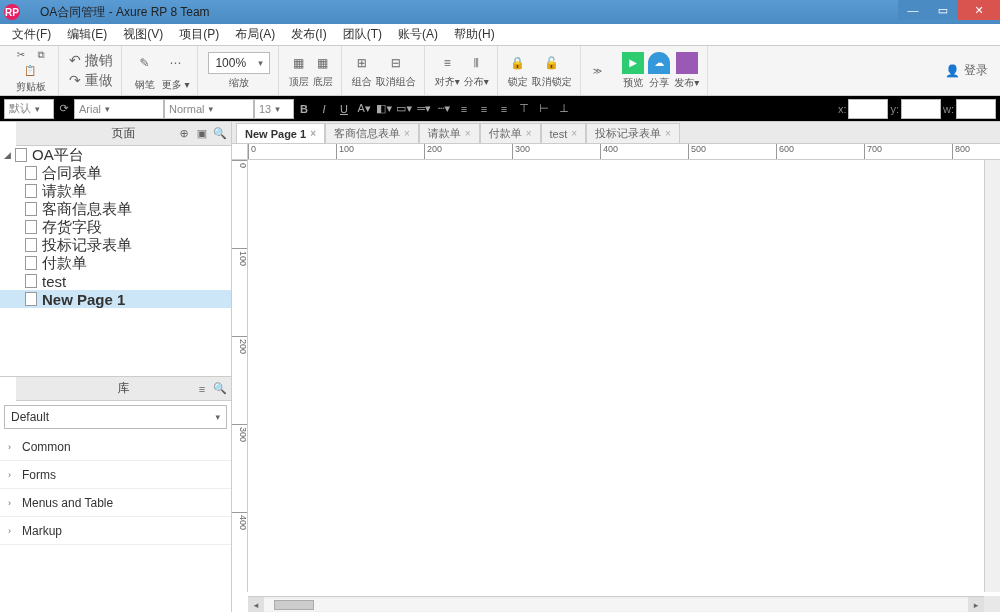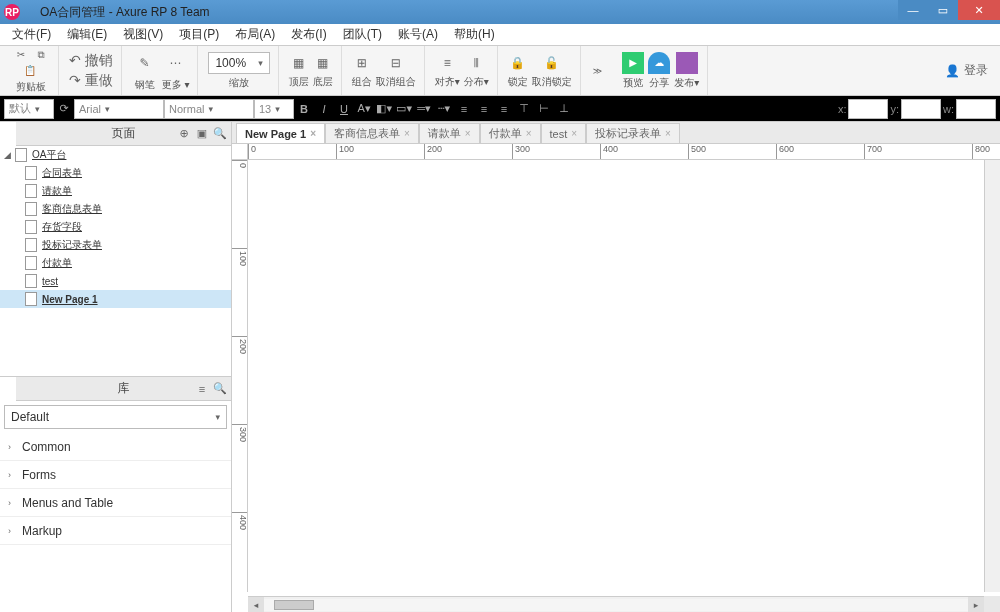--- a/index.html
+++ b/index.html
@@ -53,21 +53,21 @@
 .panel-hdr .hdr-icons { position: absolute; right: 4px; display: flex; gap: 4px; }
 .hdr-ic { width: 14px; height: 14px; color: #666; font-size: 11px; display: flex; align-items: center; justify-content: center; }
 
 .tree { flex: 0 0 auto; height: 230px; overflow: auto; }
 .tree-row { display: flex; align-items: center; height: 18px; padding-left: 4px; cursor: pointer; }
 .tree-row.lvl1 { padding-left: 24px; }
 .tree-row.selected { background: #cde6f7; font-weight: bold; }
 .tree-toggle { width: 10px; font-size: 9px; color: #666; }
 .tree-ic { width: 14px; height: 14px; margin-right: 4px; display: flex; align-items: center; justify-content: center; }
 .tree-ic.page::before { content: ""; display:block; width:10px; height:12px; border:1px solid #999; background:#fff; }
-.tree-label { font-size: 10px; text-decoration: underline; }
+.tree-label { font-size: 15px; }
 
 .lib-panel { flex: 1; display: flex; flex-direction: column; border-top: 1px solid #ccc; }
 .lib-select { height: 24px; border: 1px solid #bbb; margin: 4px; display: flex; align-items: center; padding: 0 6px; justify-content: space-between; font-size: 12px; background: #fff; }
 .lib-list { flex: 1; overflow: auto; }
 .lib-cat { height: 28px; display: flex; align-items: center; padding: 0 8px; border-bottom: 1px solid #eee; cursor: pointer; gap: 6px; font-size: 12px; }
 .lib-caret { font-size: 9px; color: #666; width: 8px; }
 
 
 .canvas-area { flex: 1; display: flex; flex-direction: column; background: #fff; position: relative; }
 .tabs { height: 22px; background: #eaeaea; border-bottom: 1px solid #ccc; display: flex; align-items: flex-end; padding-left: 4px; gap: 0; }
@@ -375,21 +375,21 @@
       <div class="ruler-corner"></div>
       <div class="ruler-h">
         <div class="tick" style="left:0px">0</div>
         <div class="tick" style="left:88px">100</div>
         <div class="tick" style="left:176px">200</div>
         <div class="tick" style="left:264px">300</div>
         <div class="tick" style="left:352px">400</div>
         <div class="tick" style="left:440px">500</div>
         <div class="tick" style="left:528px">600</div>
         <div class="tick" style="left:616px">700</div>
-        <div class="tick" style="left:724px">800</div>
+        <div class="tick" style="left:704px">800</div>
       </div>
       <div class="ruler-v">
         <div class="tick" style="top:0px">0</div>
         <div class="tick" style="top:88px">100</div>
         <div class="tick" style="top:176px">200</div>
         <div class="tick" style="top:264px">300</div>
         <div class="tick" style="top:352px">400</div>
       </div>
       <div class="canvas"></div>
       <div class="scroll-v"></div>

